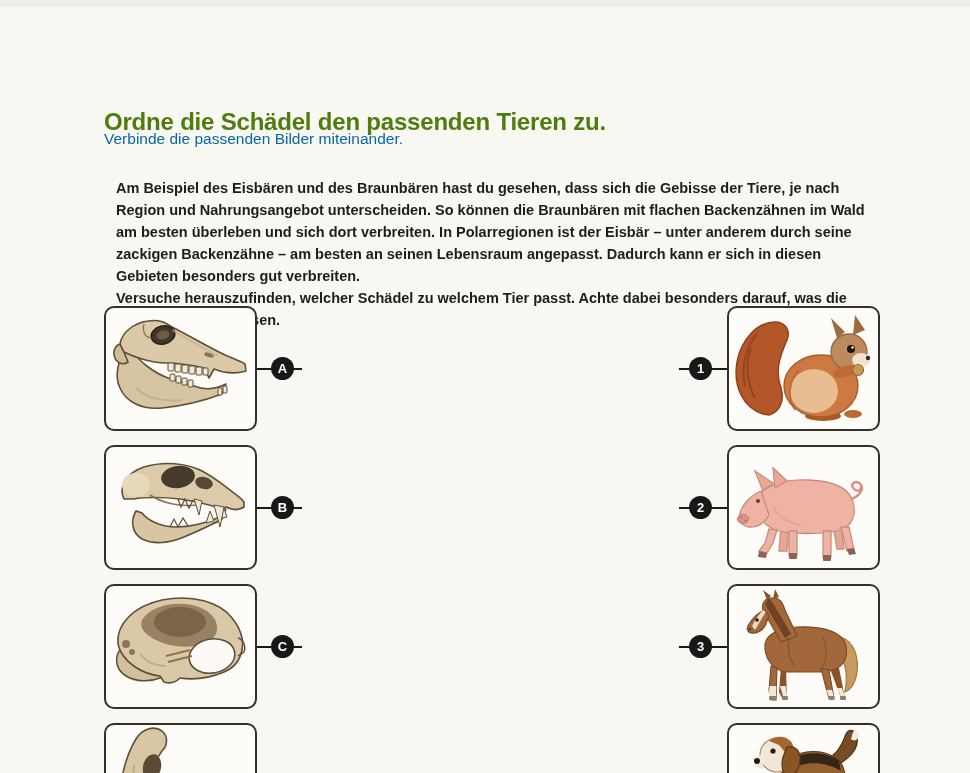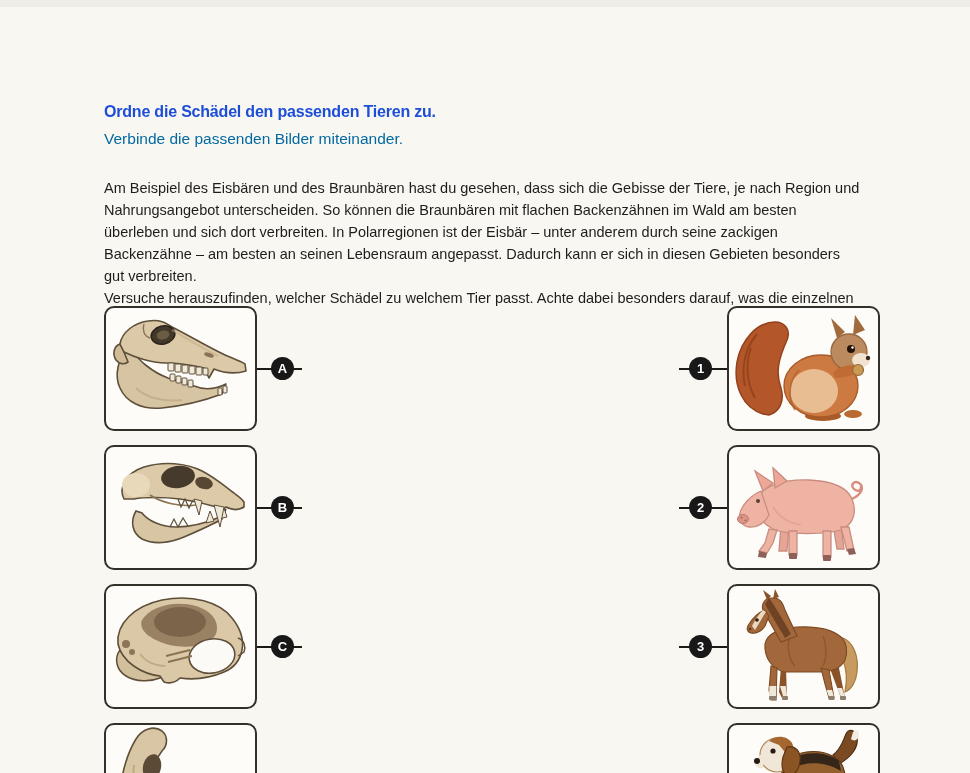--- a/index.html
+++ b/index.html
@@ -6,29 +6,29 @@
   body{
     width:970px;height:773px;overflow:hidden;
     background:#f9f7f2;
     font-family:"Liberation Sans","DejaVu Sans",sans-serif;
     color:#1e1e1c;
   }
   .page{position:relative;width:970px;height:773px;overflow:hidden;}
   .top-edge{position:absolute;left:0;top:0;width:970px;height:7px;background:rgba(60,55,45,0.05);}
   .page-title{
     position:absolute;left:104px;top:92px;width:800px;
-    font-size:16px;font-weight:700;color:#1d4ed8;letter-spacing:-0.2px;
+    font-size:24px;font-weight:700;color:#4d7c0f;letter-spacing:-0.2px;
   }
   .page-subtitle{
     position:absolute;left:104px;top:130px;width:800px;
     font-size:15.5px;color:#0369a1;
   }
   .page-intro{
-    position:absolute;left:104px;top:162px;width:760px;
-    font-size:14.5px;line-height:22px;color:#1d1d1b;
+    position:absolute;left:116px;top:162px;width:760px;
+    font-size:14.5px;line-height:22px;color:#1d1d1b;font-weight:bold;
   }
   .card{
     position:absolute;width:153px;height:125px;box-sizing:border-box;
     background:#fdfcf9;border:2px solid #33302a;border-radius:10px;
     overflow:hidden;
   }
   .card svg{display:block;width:149px;height:121px;}
   .card.left{left:104px;}
   .card.right{left:727px;}
   .connector-line{position:absolute;height:2px;background:#1c1a17;}

